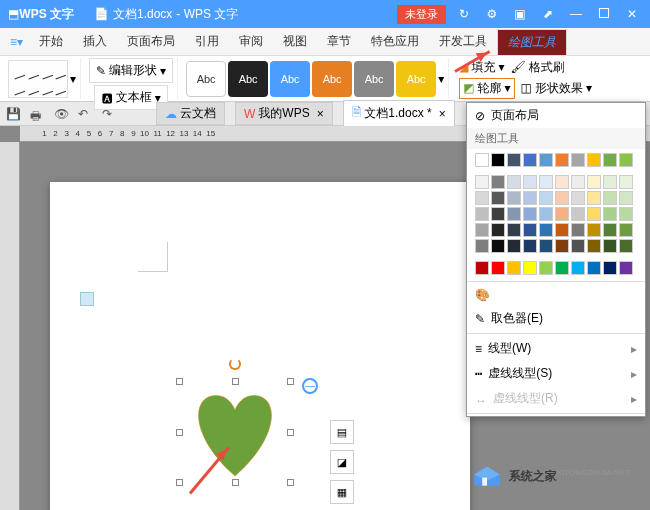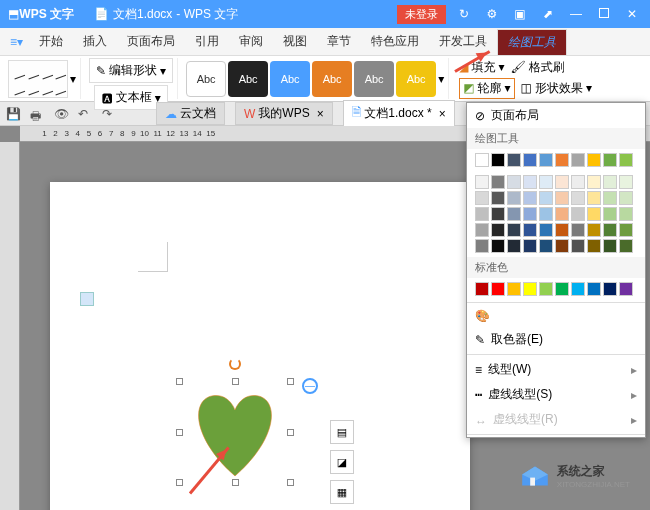--- a/index.html
+++ b/index.html
@@ -60,21 +60,21 @@
 .dropdown-panel { position: absolute; top: 102px; right: 4px; width: 180px; background: #fff; border: 1px solid #999; box-shadow: 0 2px 8px rgba(0,0,0,.3); z-index: 100; }
 .dd-item { padding: 4px 8px; display: flex; align-items: center; gap: 6px; cursor: pointer; font-size: 11px; }
 .dd-header { padding: 3px 8px; font-size: 11px; color: #666; background: #f5f5f5; }
 .color-grid { display: grid; grid-template-columns: repeat(10, 14px); gap: 2px; padding: 4px 8px; }
 .color-sw { width: 14px; height: 14px; border: 1px solid #ccc; cursor: pointer; }
 .dd-sep { border-top: 1px solid #ddd; margin: 2px 0; }
 .dd-arrow { margin-left: auto; color: #888; }
 
 .watermark { position: absolute; right: 20px; bottom: 20px; display: flex; align-items: center; gap: 6px; opacity: .9; }
 .watermark .wm-logo { width: 32px; height: 28px; }
-.watermark .wm-text { display: flex; flex-direction: column; font-size: 13px; font-weight: bold; color: #333; }
+.watermark .wm-text { display: flex; flex-direction: row; font-size: 13px; font-weight: bold; color: #333; }
 .watermark .wm-sub { font-size: 8px; color: #999; font-weight: normal; }
 
 .page-marker { position: absolute; top: 110px; left: 30px; width: 14px; height: 14px; background: #d4e6f9; border: 1px solid #9cc; }
 </style>
 </head>
 <body>
 
 <div class="titlebar">
   <span>⬒</span>
   <span class="app-name">WPS 文字</span>
@@ -299,21 +299,20 @@
       <div class="color-sw" style="background: rgb(12, 12, 12);"></div>
       <div class="color-sw" style="background: rgb(34, 42, 53);"></div>
       <div class="color-sw" style="background: rgb(31, 56, 100);"></div>
       <div class="color-sw" style="background: rgb(30, 78, 121);"></div>
       <div class="color-sw" style="background: rgb(131, 60, 11);"></div>
       <div class="color-sw" style="background: rgb(82, 82, 82);"></div>
       <div class="color-sw" style="background: rgb(127, 96, 0);"></div>
       <div class="color-sw" style="background: rgb(55, 86, 35);"></div>
       <div class="color-sw" style="background: rgb(74, 107, 42);"></div>
     </div>
-  <div class="dd-header">标准色</div>
   <div class="color-grid" id="std-row">
       <div class="color-sw" style="background: rgb(192, 0, 0);"></div>
       <div class="color-sw" style="background: rgb(255, 0, 0);"></div>
       <div class="color-sw" style="background: rgb(255, 192, 0);"></div>
       <div class="color-sw" style="background: rgb(255, 255, 0);"></div>
       <div class="color-sw" style="background: rgb(146, 208, 80);"></div>
       <div class="color-sw" style="background: rgb(0, 176, 80);"></div>
       <div class="color-sw" style="background: rgb(0, 176, 240);"></div>
       <div class="color-sw" style="background: rgb(0, 112, 192);"></div>
       <div class="color-sw" style="background: rgb(0, 32, 96);"></div>

